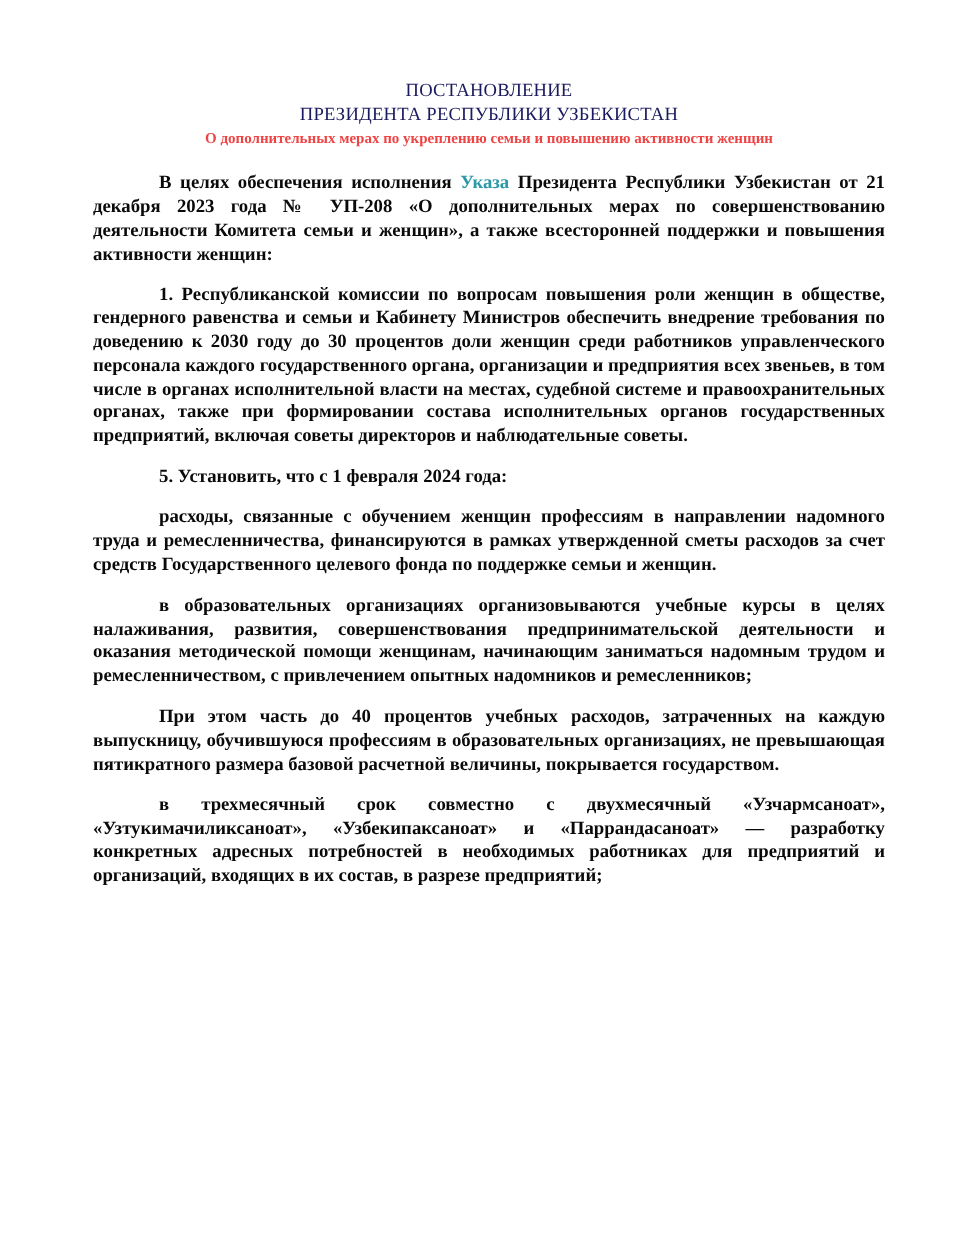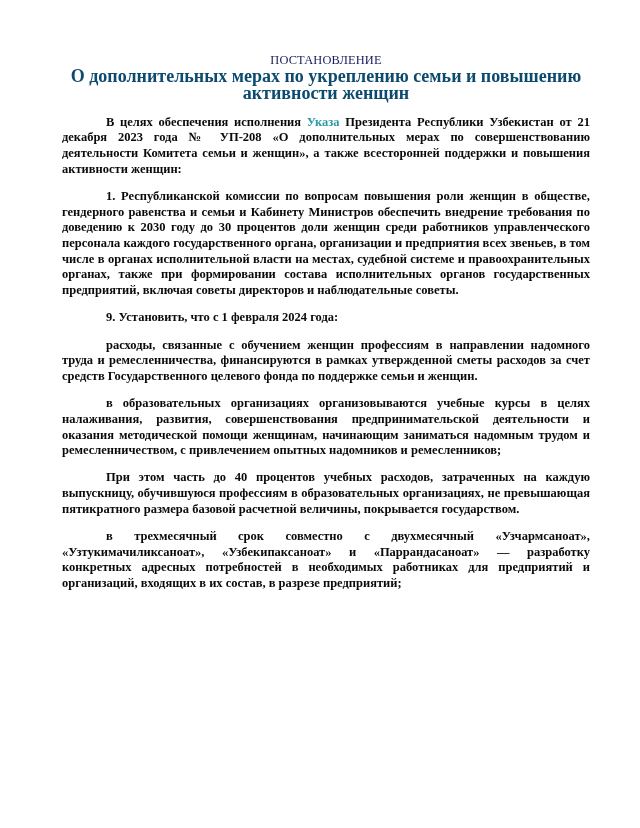--- a/index.html
+++ b/index.html
@@ -29,24 +29,24 @@
     color: #1a1a5e;
     letter-spacing: 0.15px;
     margin: 0;
   }
   .doc-title .line {
     display: block;
     white-space: nowrap;
   }
   .doc-subtitle {
     text-align: center;
-    font-size: 18px;
+    font-size: 10px;
     line-height: 16.6px;
     font-weight: bold;
-    color: #0c4a6e;
+    color: #ef4444;
     margin: 0 0 0 0;
     padding: 0 4px;
   }
   .body-block {
     margin-top: 13px;
   }
   p.para {
     margin: 0 0 11.5px 0;
     text-align: justify;
     text-justify: inter-word;
@@ -62,31 +62,32 @@
     text-decoration: none;
   }
 </style>
 </head>
 <body>
 
 <div class="page">
 
   <div class="doc-title">
     <span class="line">ПОСТАНОВЛЕНИЕ</span>
+    <span class="line">ПРЕЗИДЕНТА РЕСПУБЛИКИ УЗБЕКИСТАН</span>
   </div>
 
   <div class="doc-subtitle">О дополнительных мерах по укреплению семьи и повышению активности женщин</div>
 
   <div class="body-block">
 
     <p class="para"><span>В целях обеспечения исполнения </span><a class="doc-link" href="#">Указа</a><span> Президента Республики Узбекистан от 21 декабря 2023 года № УП-208 «О дополнительных мерах по совершенствованию деятельности Комитета семьи и женщин», а также всесторонней поддержки и повышения активности женщин:</span></p>
 
     <p class="para">1. Республиканской комиссии по вопросам повышения роли женщин в обществе, гендерного равенства и семьи и Кабинету Министров обеспечить внедрение требования по доведению к 2030 году до 30 процентов доли женщин среди работников управленческого персонала каждого государственного органа, организации и предприятия всех звеньев, в том числе в органах исполнительной власти на местах, судебной системе и правоохранительных органах, также при формировании состава исполнительных органов государственных предприятий, включая советы директоров и наблюдательные советы.</p>
 
-    <p class="para">9. Установить, что с 1 февраля 2024 года:</p>
+    <p class="para">5. Установить, что с 1 февраля 2024 года:</p>
 
     <p class="para">расходы, связанные с обучением женщин профессиям в направлении надомного труда и ремесленничества, финансируются в рамках утвержденной сметы расходов за счет средств Государственного целевого фонда по поддержке семьи и женщин.</p>
 
     <p class="para">в образовательных организациях организовываются учебные курсы в целях налаживания, развития, совершенствования предпринимательской деятельности и оказания методической помощи женщинам, начинающим заниматься надомным трудом и ремесленничеством, с привлечением опытных надомников и ремесленников;</p>
 
     <p class="para">При этом часть до 40 процентов учебных расходов, затраченных на каждую выпускницу, обучившуюся профессиям в образовательных организациях, не превышающая пятикратного размера базовой расчетной величины, покрывается государством.</p>
 
 
 
     <p class="para">в трехмесячный срок совместно с двухмесячный «Узчармсаноат», «Узтукимачиликсаноат», «Узбекипаксаноат» и «Паррандасаноат» — разработку конкретных адресных потребностей в необходимых работниках для предприятий и организаций, входящих в их состав, в разрезе предприятий;</p>

